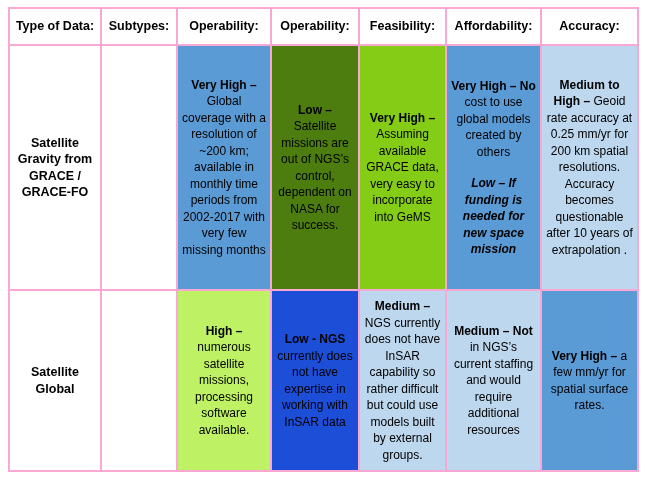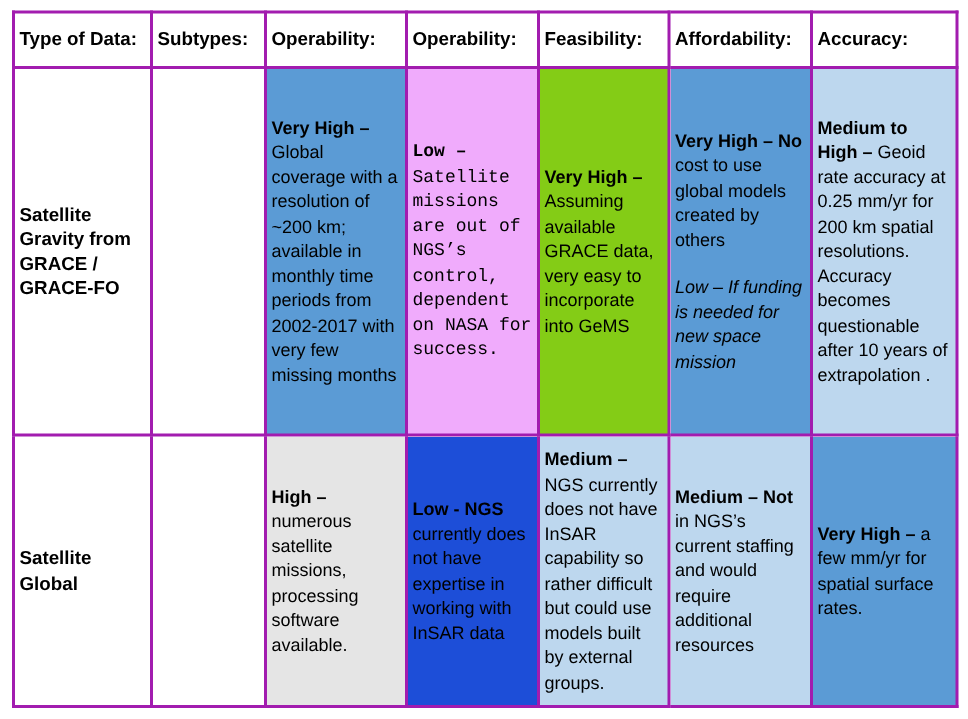--- a/index.html
+++ b/index.html
@@ -11,43 +11,43 @@
     font-family: "Liberation Sans", sans-serif;
     color: #000000;
   }
   table.matrix {
     border-collapse: collapse;
     table-layout: fixed;
     width: 629px;
     margin: 7px 0 0 8px;
   }
   .matrix th, .matrix td {
-    border: 2px solid #a21caf;
-    text-align: left;
+    border: 2px solid #f9a8d4;
+    text-align: center;
     vertical-align: middle;
     padding: 1px 3px;
     font-size: 12px;
     line-height: 16.5px;
     overflow: hidden;
     word-wrap: break-word;
   }
   .matrix th {
     font-weight: bold;
     font-size: 12.5px;
     line-height: 15px;
     background: #ffffff;
   }
   .type-label {
     font-weight: bold;
     font-size: 12.5px;
   }
   .b { font-weight: bold; }
   .italic-note {
     font-style: italic;
-    font-weight: normal;
+    font-weight: bold;
     margin-top: 15px;
   }
   tr.header-row  { height: 37px; }
   tr.row-gravity { height: 245px; }
   tr.row-insar   { height: 181px; }
 </style>
 </head>
 <body>
 
 <table class="matrix">
@@ -72,41 +72,41 @@
     </tr>
 
     <tr class="row-gravity">
       <td>
         <span class="type-label">Satellite Gravity from GRACE / GRACE-FO</span>
       </td>
       <td></td>
       <td style="background-color: rgb(91, 155, 213);">
         <span class="b">Very High –</span><span> Global coverage with a resolution of ~200 km; available in monthly time periods from 2002-2017 with very few missing months</span>
       </td>
-      <td style="background-color: #f0abfc; font-family: Liberation Mono, monospace;">
+      <td style="background-color: #4d7c0f;">
         <span class="b">Low –</span><span> Satellite missions are out of NGS’s control, dependent on NASA for success.</span>
       </td>
       <td style="background-color: #84cc16;">
         <span class="b">Very High –</span><span> Assuming available GRACE data, very easy to incorporate into GeMS</span>
       </td>
       <td style="background-color: rgb(91, 155, 213);">
         <div><span class="b">Very High – No</span><span> cost to use global models created by others</span></div>
         <div class="italic-note">Low – If funding is needed for new space mission</div>
       </td>
       <td style="background-color: rgb(189, 215, 238); margin-top: 24px;">
         <span class="b">Medium to High –</span><span> Geoid rate accuracy at 0.25 mm/yr for 200 km spatial resolutions. Accuracy becomes questionable after 10 years of extrapolation .</span>
       </td>
     </tr>
 
     <tr class="row-insar">
       <td>
         <span class="type-label">Satellite Global</span>
       </td>
       <td></td>
-      <td style="background-color: #e5e5e5;">
+      <td style="background-color: #bef264;">
         <span class="b">High –</span><span> numerous satellite missions, processing software available.</span>
       </td>
       <td style="background-color: #1d4ed8;">
         <span class="b">Low - NGS</span><span> currently does not have expertise in working with InSAR data</span>
       </td>
       <td style="background-color: rgb(189, 215, 238);">
         <span class="b">Medium –</span><span> NGS currently does not have InSAR capability so rather difficult but could use models built by external groups.</span>
       </td>
       <td style="background-color: rgb(189, 215, 238);">
         <span class="b">Medium – Not</span><span> in NGS’s current staffing and would require additional resources</span>

